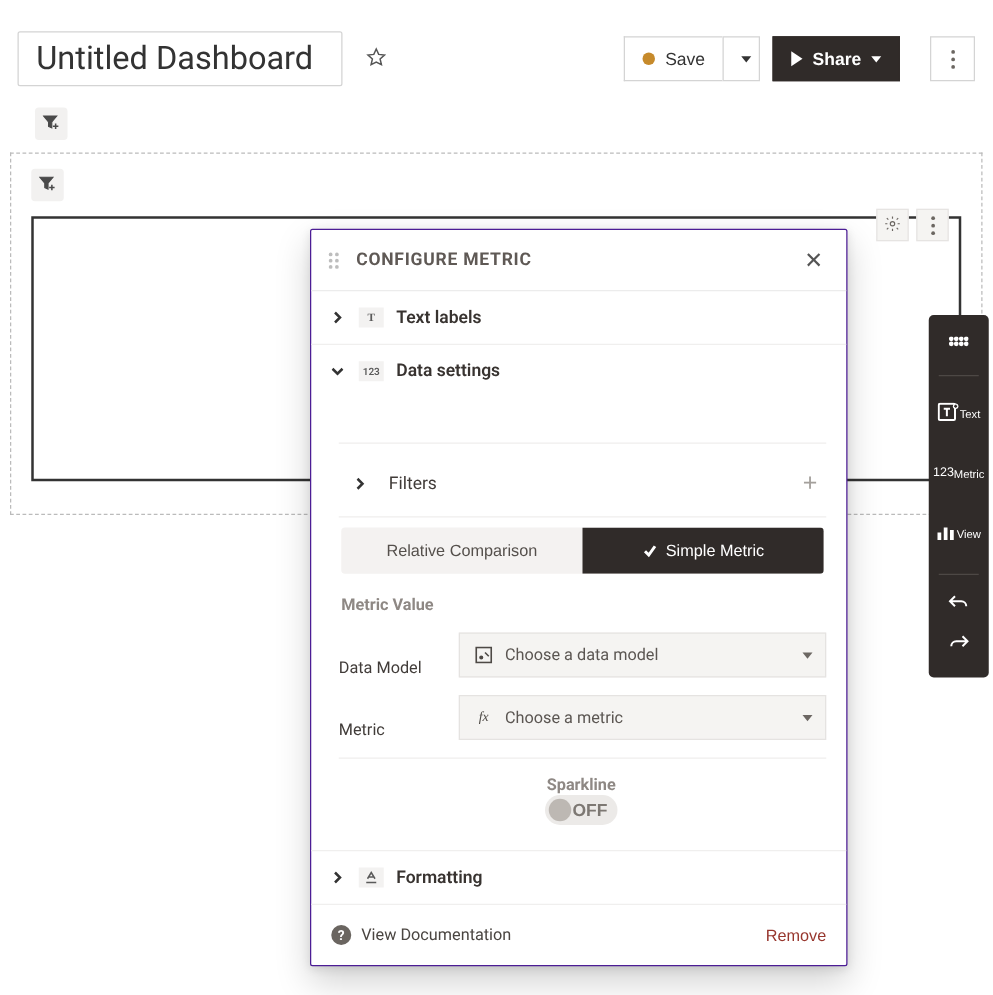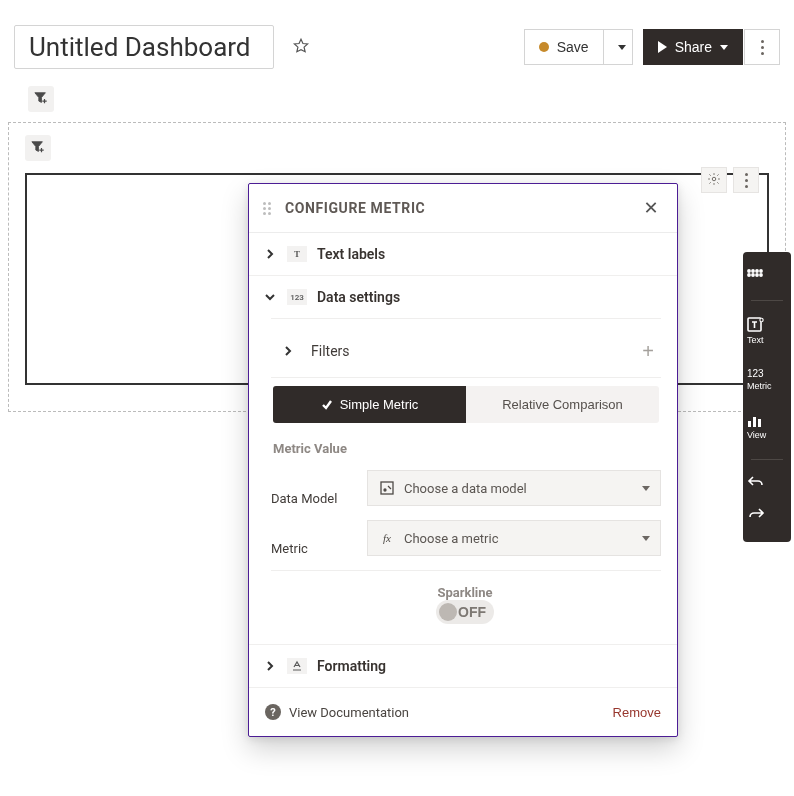--- a/index.html
+++ b/index.html
@@ -128,22 +128,22 @@
     background: #302b29;
     border-radius: 4px;
     display: flex;
     flex-direction: column;
     align-items: center;
     padding: 10px 0;
     z-index: 5;
   }
   .rail-btn {
     width: 40px; height: 44px;
-    display: flex; flex-direction: column;
-    align-items: flex-start; justify-content: center;
+    display: flex; flex-direction: row;
+    align-items: center; justify-content: center;
     color: #fff;
     font-size: 9px;
     cursor: pointer;
     background: none; border: none;
     margin-bottom: 4px;
   }
   .rail-btn svg { stroke: #fff; fill: none; stroke-width: 1.6; }
   .rail-btn.icon-only { height: 28px; }
   .rail-sep { height: 1px; background: #4d4845; width: 32px; margin: 6px 0 8px 0; }
 
@@ -205,20 +205,21 @@
     font-size: 9px;
     margin-right: 10px;
     color: #5a5a5a;
     font-weight:600;
     font-family: Georgia, serif;
   }
   .sect-label { font-size: 14px; font-weight:600; color:#383330; }
 
   .subsection {
     padding: 0 16px 0 22px;
+    margin-top: 36px;
   }
   .sub-divider { border-bottom: 1px solid #efeeed; margin: 0 0 6px 0; }
 
   .filters-row {
     display:flex;align-items:center;
     padding: 13px 0 13px 10px;
     cursor:pointer;
   }
   .filters-row .chev { margin-right: 16px; }
   .filters-label { flex:1; font-size:14px; color:#403b38; }
@@ -364,21 +365,21 @@
   <div class="btn-group">
     <button class="btn">
       <span class="status-dot"></span>
       <span>Save</span>
     </button>
     <button class="btn dropdown-only">
       <span class="caret"></span>
     </button>
   </div>
 
-  <button class="btn btn-dark" style="margin-right:1px;">
+  <button class="btn btn-dark" style="margin-right:24px;font-weight:bold;">
     <span class="play-icon"></span>
     <span>Share</span>
     <span class="caret"></span>
   </button>
 
   <button class="btn btn-icon-only">
     <span class="dots-v">
         <span></span>
         <span></span>
         <span></span>
@@ -539,28 +540,28 @@
             </svg>
           </span>
         <span class="filters-label">Filters</span>
         <button class="plus-btn">
           <span>+</span>
         </button>
       </div>
       <div class="sub-divider"></div>
 
       <div class="seg-row">
+        <button class="seg">
+          <span>Relative Comparison</span>
+        </button>
         <button class="seg active">
           <svg viewBox="0 0 12 12">
               <path d="M2 6l3 3 5-7"></path>
             </svg>
           <span>Simple Metric</span>
-        </button>
-        <button class="seg">
-          <span>Relative Comparison</span>
         </button>
       </div>
 
       <div class="field-heading">Metric Value</div>
 
       <div class="field-row">
         <div class="field-label">Data Model</div>
         <div class="select">
           <span class="sel-icon">
             <svg width="14" height="14" viewBox="0 0 14 14" stroke="#4e4a46" fill="none" stroke-width="1.3">

